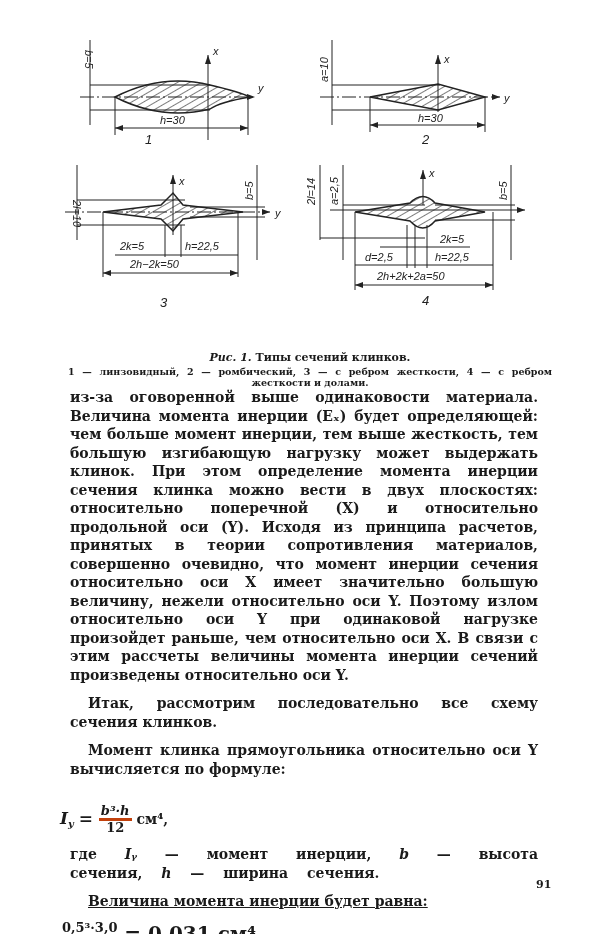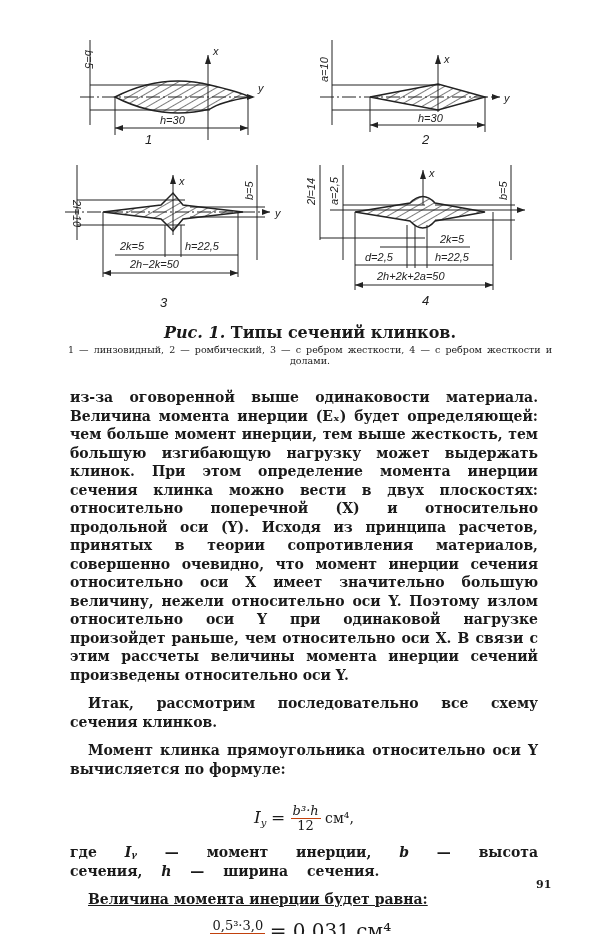--- a/index.html
+++ b/index.html
@@ -2,31 +2,31 @@
 <html><head>
 <meta charset="utf-8">
 <style>
   html, body { margin: 0; padding: 0; background: #ffffff; }
   body { width: 600px; height: 934px; position: relative; overflow: hidden;
          font-family: "DejaVu Serif", "Liberation Serif", serif; color: #1a1a1a; }
   .fig { position: absolute; }
   .fig svg { display: block; overflow: visible; }
   .fig-num { position: absolute; font-family: "Liberation Sans", sans-serif; font-style: italic; font-size: 13px; color: #222; }
   .caption { position: absolute; left: 60px; width: 500px; top: 323px; text-align: center; }
-  .caption-title { font-size: 16px; font-weight: bold; }
+  .caption-title { font-size: 11px; font-weight: bold; margin-top: 28px; }
   .caption-title i { font-style: italic; }
-  .caption-legend { font-size: 9.5px; font-weight: normal; line-height: 11px; margin-top: 2px; padding: 0 8px; text-align: justify; text-align-last: center; }
+  .caption-legend { font-size: 9.5px; font-weight: bold; line-height: 11px; margin-top: 2px; padding: 0 8px; text-align: justify; text-align-last: center; }
   .body-text { position: absolute; left: 60px; width: 488px; top: 378px;
                font-size: 14px; line-height: 18.5px; text-align: justify; font-weight: bold; }
   .body-text p { margin: 10px; }
   .indent { text-indent: 18px; }
   .bold-term { font-weight: 900; }
-  .formula { text-align: center; margin: 26px 0 8px 0; font-weight: normal; }
+  .formula { text-align: left; margin: 26px 0 8px 0; font-weight: bold; }
   .frac { display: inline-flex; flex-direction: column; align-items: center; vertical-align: middle; font-size: 13px; }
-  .frac .num { border-bottom: 1px solid #c2410c; padding: 0 2px; line-height: 14px; }
+  .frac .num { border-bottom: 3px solid #c2410c; padding: 0 2px; line-height: 14px; }
   .frac .den { line-height: 14px; }
   .var { font-style: italic; }
   .page-num { position: absolute; left: 536px; top: 878px; font-weight: bold; font-size: 11px; }
   .lbl { font-family: "Liberation Sans", sans-serif; font-style: italic; font-size: 11px; fill: #222; }
 </style>
 </head>
 <body>
 
 <div class="fig" style="left:70px;top:40px;">
   <svg width="220" height="110">

